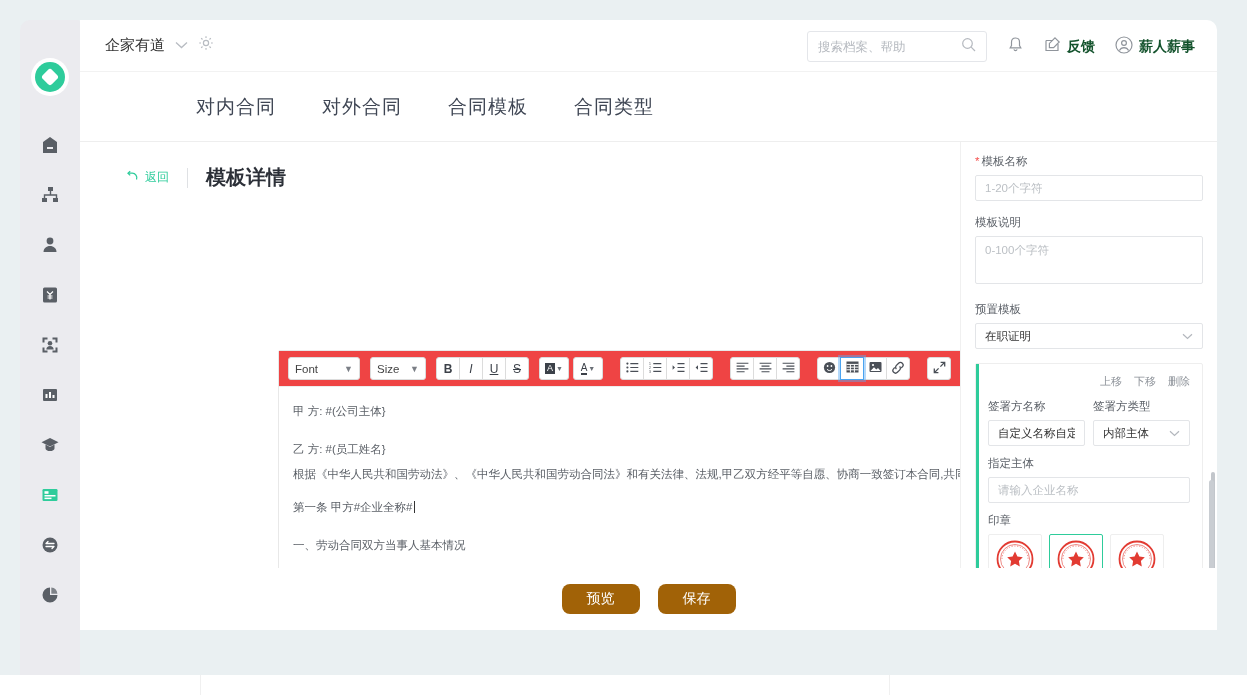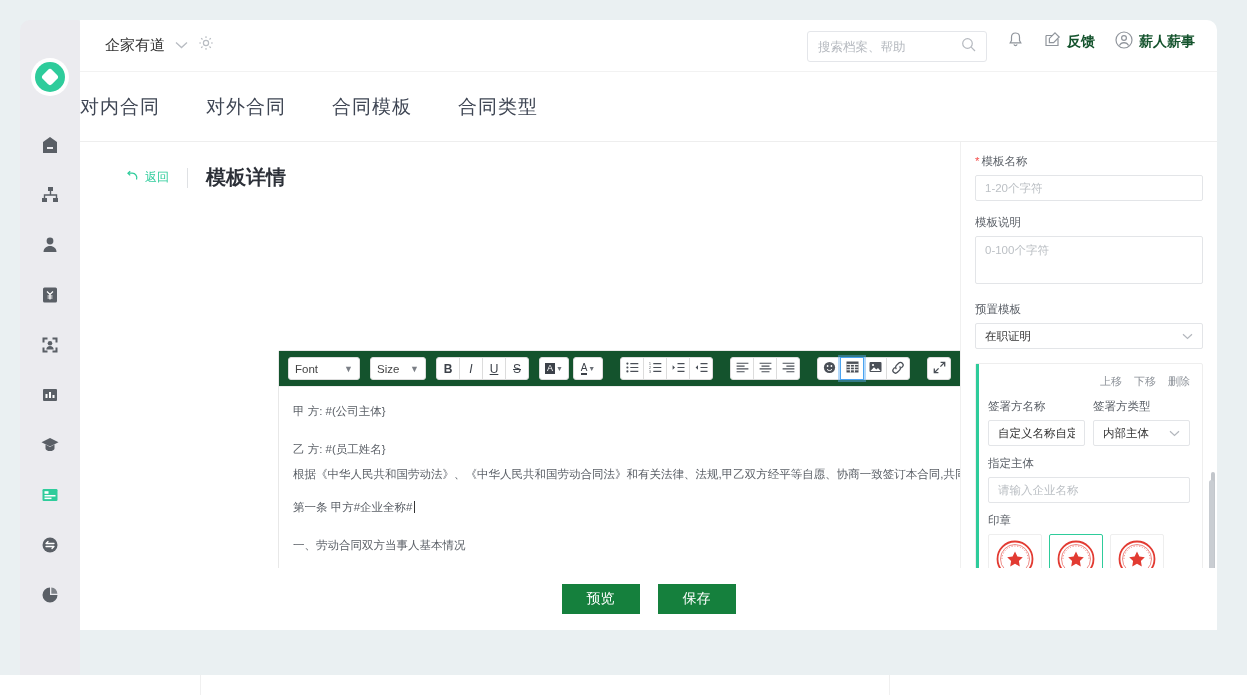--- a/index.html
+++ b/index.html
@@ -68,21 +68,21 @@
   .brand {
     position: absolute; left: 25px; top: 15px;
     display: flex; align-items: center; gap: 10px;
   }
   .brand-name { font-size: 15px; color: #333; }
   .chev-sm { color: #b8bcc2; font-size: 12px; line-height: 1; }
   .gear { color: #b8bcc2; }
 
   .topright {
     position: absolute; right: 22px; top: 11px;
-    display: flex; align-items: flex-start; gap: 0;
+    display: flex; align-items: center; gap: 0;
   }
   .searchbox {
     width: 180px; height: 31px;
     border: 1px solid #e4e6ea; border-radius: 3px;
     display: flex; align-items: center; padding: 0 10px;
     justify-content: space-between;
     background: #fff;
   }
   .searchbox input {
     border: none; outline: none; font-size: 12.5px; color: #333;
@@ -91,20 +91,21 @@
   .searchbox input::placeholder { color: #b5b9bf; }
   .tr-item {
     display: flex; align-items: center; gap: 6px;
     margin-left: 20px; cursor: pointer;
   }
   .tr-label { font-size: 14px; font-weight: bold; color: #14532d; }
 
   
   .tabs {
     position: relative; height: 70px;
+    padding-left: 116px;
     display: flex; align-items: center; gap: 0;
     border-bottom: 1px solid #eeeeee;
   }
   .tab {
     font-size: 19px; color: #3f4654; margin-right: 46px; cursor: pointer;
     letter-spacing: 1px;
   }
 
   
   .content { position: relative; height: 487px; display: flex; }
@@ -135,21 +136,21 @@
   
   .editor {
     position: absolute; left: 198px; top: 208px;
     width: 690px; height: 350px;
     border: 1px solid #e8e8e8; border-radius: 2px;
     background: #fff;
   }
   .toolbar {
     height: 36px; border-bottom: 1px solid #ededed;
     display: flex; align-items: center; padding: 0 4px; gap: 0;
-    background: #14532d;
+    background: #ef4444;
   }
   .tb-group { display: flex; align-items: center; margin: 0 5px; }
   .tb-sel {
     height: 23px; min-width: 72px; border: 1px solid #dcdcdc; border-radius: 3px;
     display: flex; align-items: center; justify-content: space-between;
     padding: 0 6px; font-size: 11.5px; color: #444; background: #fff;
     cursor: pointer;
   }
   .tb-sel.sz { min-width: 56px; }
   .tb-sel .car { color: #7b7f86; font-size: 9px; }
@@ -185,22 +186,22 @@
   
   .footer {
     position: relative; height: 0;
   }
   .footer-bar {
     position: absolute; left: 80px; top: 568px; width: 1137px; height: 62px;
     background: #ffffff;
     display: flex; align-items: center; justify-content: center; gap: 18px;
   }
   .btn-primary {
-    width: 78px; height: 30px; background: #15803d; color: #fff;
-    font-size: 14px; border: none; border-radius: 0; cursor: pointer;
+    width: 78px; height: 30px; background: #a16207; color: #fff;
+    font-size: 14px; border: none; border-radius: 8px; cursor: pointer;
     font-family: inherit;
   }
 
   
   .rp { padding: 12px 14px 0 14px; }
   .fld { margin-bottom: 14px; }
   .fld-label { font-size: 11.5px; color: #5c6168; margin-bottom: 6px; }
   .req::before { content: "*"; color: #f5504e; margin-right: 2px; }
   .inp {
     width: 100%; height: 26px; border: 1px solid #e3e5e8; border-radius: 2px;

